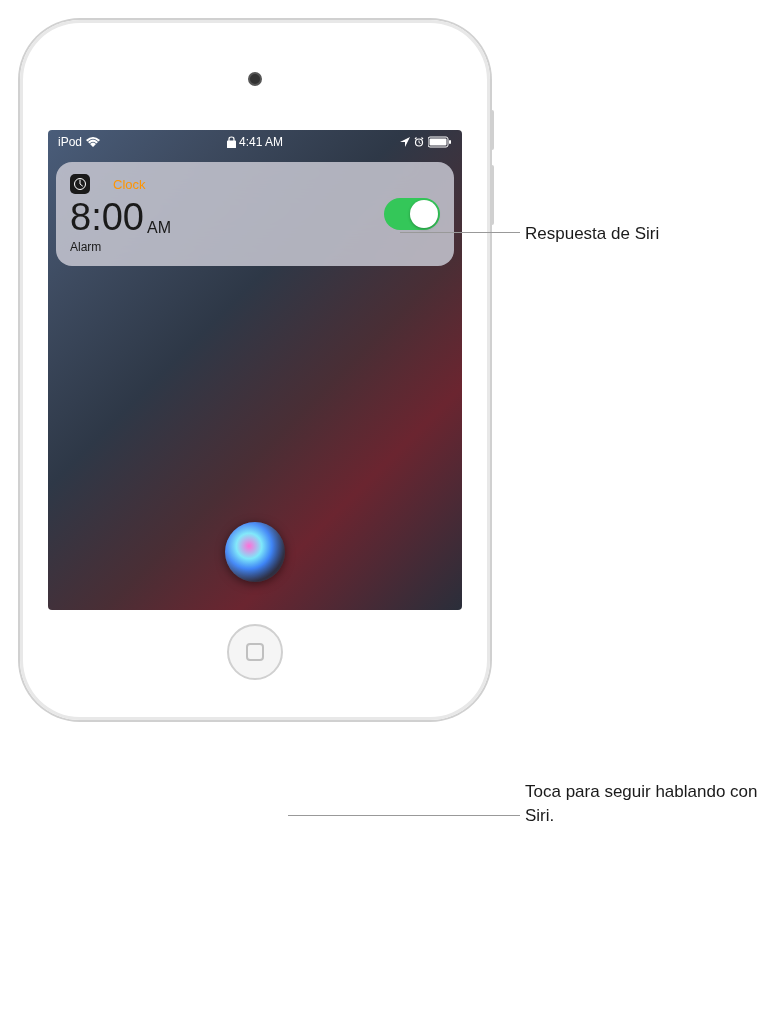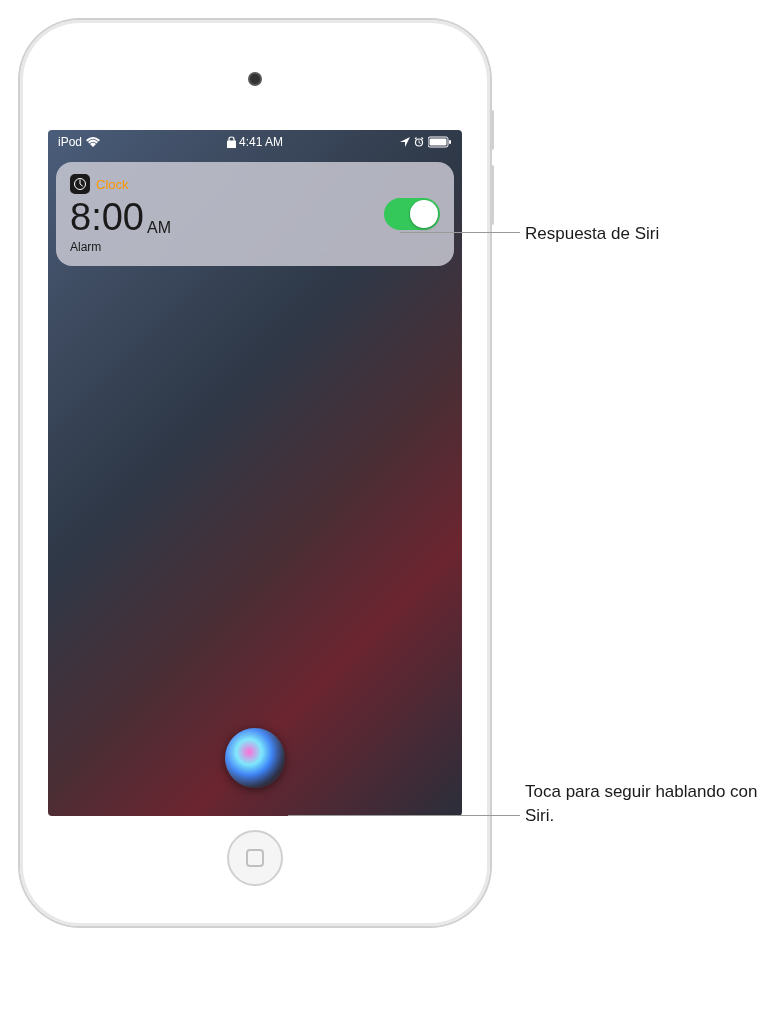--- a/index.html
+++ b/index.html
@@ -14,21 +14,21 @@
       width: 761px;
       height: 1032px;
       position: relative;
     }
     
     .device-frame {
       position: absolute;
       left: 20px;
       top: 20px;
       width: 470px;
-      height: 906px;
+      height: 700px;
       background: #fff;
       border-radius: 60px;
       box-shadow: 0 0 0 2px #d0d0d0, inset 0 0 0 3px #e8e8e8;
       padding: 10px;
     }
     
     .device-inner {
       width: 100%;
       height: 100%;
       background: #fff;
@@ -115,21 +115,21 @@
     }
     
     .notification-left {
       display: flex;
       flex-direction: column;
     }
     
     .notification-header {
       display: flex;
       align-items: center;
-      gap: 6px;
+      gap: 23px;
       margin-bottom: 4px;
     }
     
     .clock-app-icon {
       width: 20px;
       height: 20px;
       background: #1a1a1a;
       border-radius: 5px;
       display: flex;
       align-items: center;

